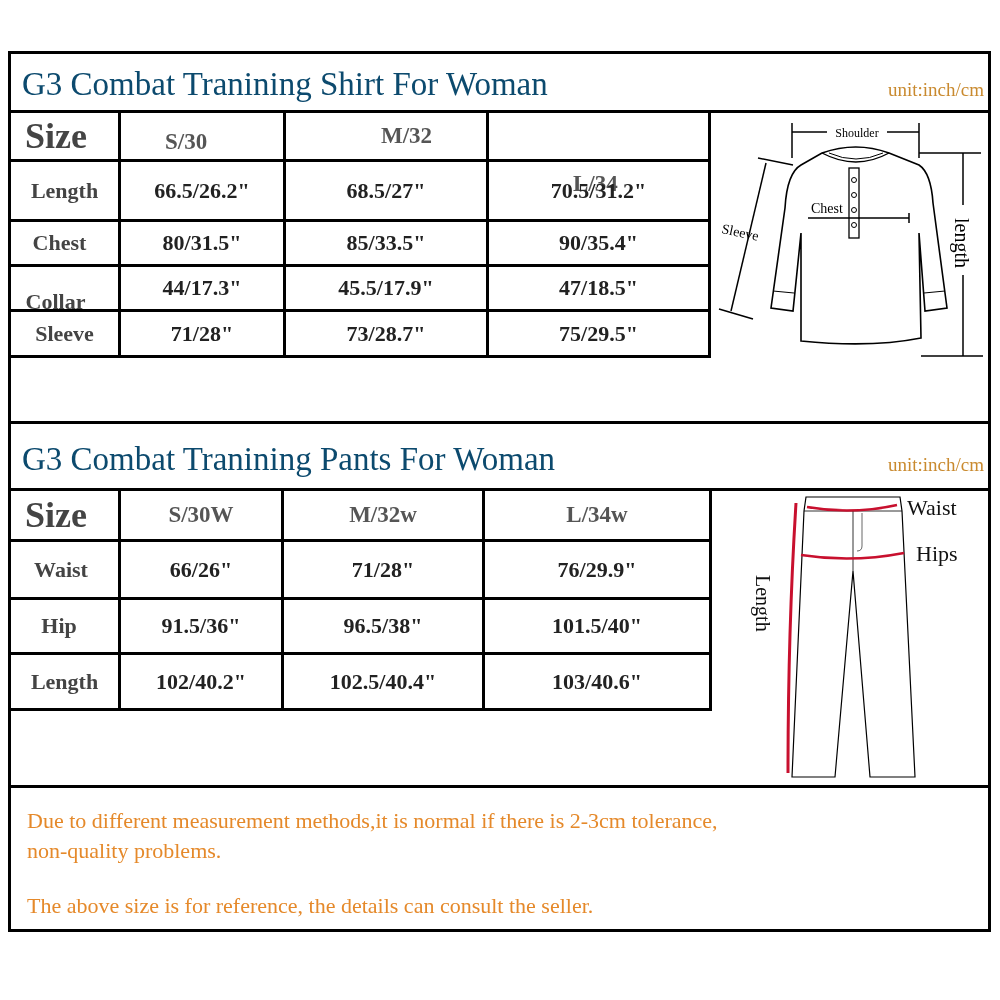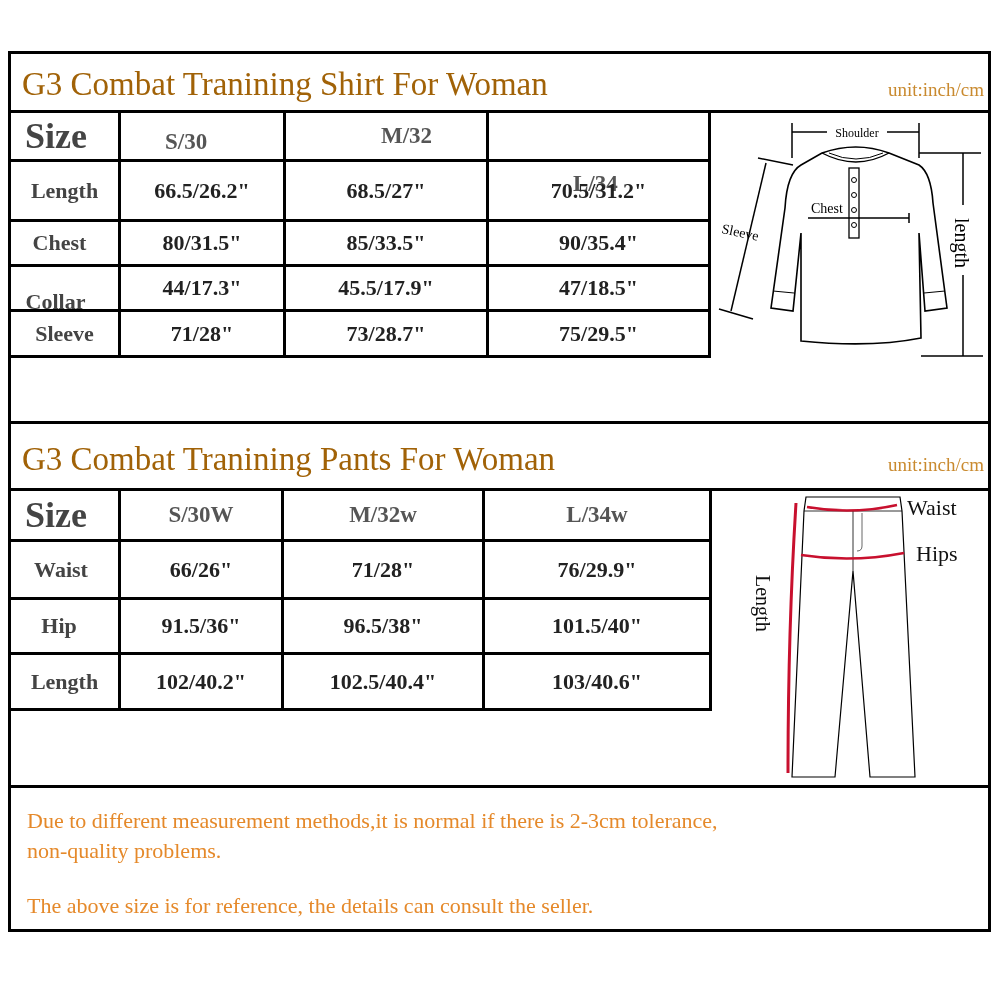--- a/index.html
+++ b/index.html
@@ -3,21 +3,21 @@
 <meta charset="utf-8">
 <style>
   html, body { margin: 0; padding: 0; background: #ffffff; }
   body { width: 1000px; height: 1000px; position: relative; overflow: hidden;
          font-family: "Liberation Serif", "DejaVu Serif", serif; color: #333; }
   .frame { position: absolute; left: 8px; top: 51px; width: 983px; height: 881px;
            border: 3px solid #000; box-sizing: border-box; }
   .abs { position: absolute; }
   .hline { position: absolute; background: #000; height: 3px; }
   .vline { position: absolute; background: #000; width: 3px; }
-  .title { position: absolute; color: #a16207; font-size: 33px; white-space: nowrap; }
+  .title { position: absolute; color: #0c4a6e; font-size: 33px; white-space: nowrap; }
   .unit { position: absolute; color: #C98A2F; font-size: 19px; white-space: nowrap; }
   .cell { position: absolute; display: flex; align-items: center; justify-content: center;
           font-size: 22px; color: #222; white-space: nowrap; box-sizing: border-box; font-weight: bold; }
   .cell.head { color: #555; font-size: 23px; }
   .cell.size { color: #444; font-size: 36px; justify-content: flex-start; padding-left: 14px; }
   .cell.label { color: #444; font-size: 22px; }
   .note { position: absolute; color: #E5892A; font-size: 22px; white-space: nowrap; line-height: 30px; font-family: Liberation Serif, serif; }
   svg text { font-family: "Liberation Serif", "DejaVu Serif", serif; }
 </style>
 </head>

